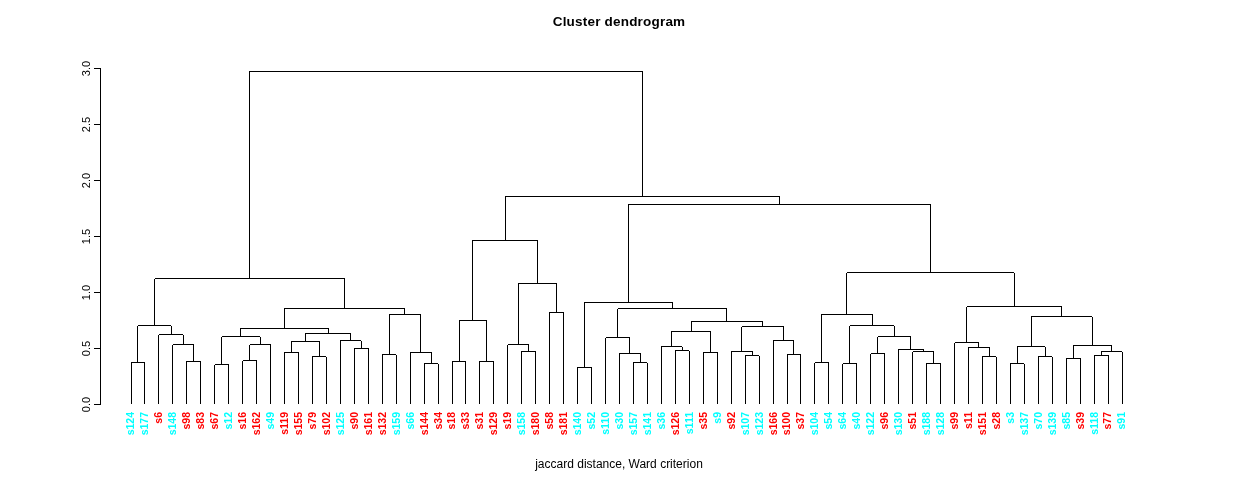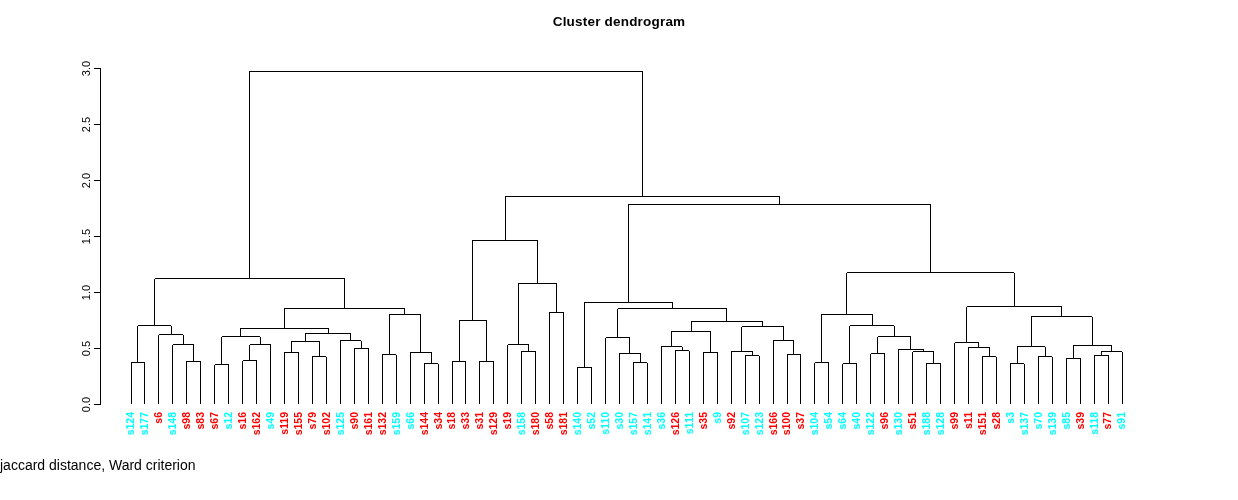--- a/index.html
+++ b/index.html
@@ -11,21 +11,22 @@
     overflow:hidden;
   }
   #chart-title{
     position:absolute;top:14px;left:0;width:1238px;
     text-align:center;
     font-size:13.5px;font-weight:bold;color:#000;
     letter-spacing:0.2px;
   }
   #x-axis-label{
     position:absolute;top:457px;left:0;width:1238px;
-    font-size:14px;color:#000;
+    text-align:center;
+    font-size:12px;color:#000;
   }
   #plot-svg{position:absolute;top:0;left:0;}
   text{font-family:"Liberation Sans", sans-serif;}
   .leaf-label{font-size:10.5px;font-weight:bold;}
   .tick-label{font-size:11px;fill:#000;}
 </style>
 </head>
 <body>
 
 <div id="figure">

